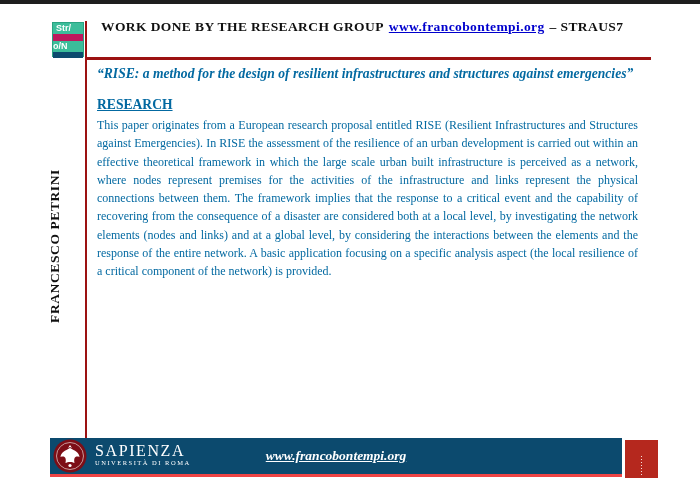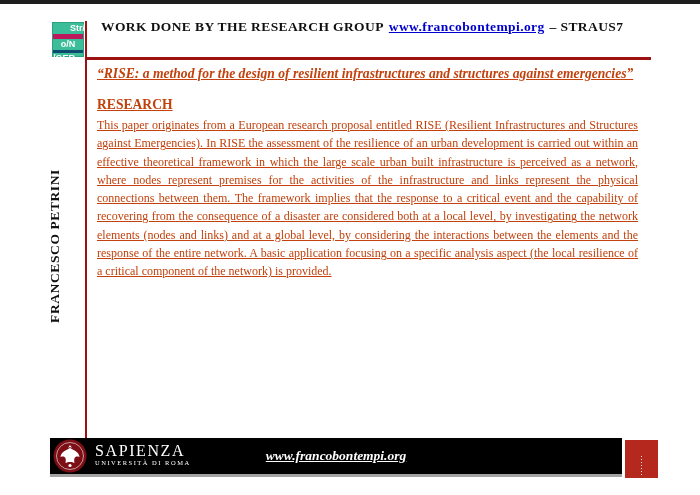--- a/index.html
+++ b/index.html
@@ -8,47 +8,47 @@
   .slide { position:relative; width:700px; height:495px; background:#ffffff; overflow:hidden; }
 
   
   .top-border { position:absolute; left:0; top:0; width:700px; height:4px; background:#1e1e1e; }
 
   
   .logo { position:absolute; left:52px; top:22px; width:32px; height:35px;
           background:#3cbd9a; border:1px solid #29a281; color:#fff;
           font-family:"Liberation Sans", sans-serif; font-weight:bold; font-size:9px; line-height:11px; }
   .logo div { white-space:nowrap; }
-  .logo .l1 { text-align:left; padding-left:17px; border-bottom:5px solid #be185d; }
-  .logo .l2 { text-align:center; border-bottom:3px solid #0c4a6e; }
+  .logo .l1 { text-align:left; padding-left:3px; border-bottom:7px solid #be185d; }
+  .logo .l2 { text-align:left; border-bottom:6px solid #0c4a6e; }
   .logo .l3 { text-align:center; padding-right:12px; }
 
   
   .vline { position:absolute; left:85px; top:21px; width:2px; height:417px; background:#9c1212; }
   .hline { position:absolute; left:85px; top:57px; width:566px; height:3px; background:#9c1212; }
 
   
   .header-text { position:absolute; left:101px; top:19px; width:560px;
                  font-size:13.5px; font-weight:bold; color:#101010; letter-spacing:.4px; white-space:nowrap; }
   .header-link { color:#0000cd; text-decoration:underline; margin:0 5px; }
 
   
   .author { position:absolute; left:55px; top:246px;
             transform:translate(-50%,-50%) rotate(-90deg); white-space:nowrap;
             font-size:13.5px; font-weight:bold; letter-spacing:.6px; color:#101010; }
 
   
-  .content { position:absolute; left:97px; top:64px; width:541px; color:#c2410c;text-decoration:underline; }
+  .content { position:absolute; left:97px; top:64px; width:541px; color:#0369a1; }
   .paper-title { font-size:13.6px; font-weight:bold; font-style:italic; line-height:19px; margin-bottom:12px; }
   .abstract-heading { display:inline-block; font-size:13.6px; font-weight:bold; text-decoration:underline; margin-bottom:3px; }
   .abstract-text { font-size:12px; line-height:18.3px; text-align:justify; }
 
   
   .footer { position:absolute; left:50px; top:438px; width:572px; height:39px;
-            background:#000000; border-bottom:3px solid #a3a3a3; }
+            background:#0c4a6e; border-bottom:3px solid #ef4444; }
   .crest { position:absolute; left:3px; top:1px; width:34px; height:34px; }
   .sapienza-block { position:absolute; left:45px; top:4px; color:#fff; }
   .sapienza-name { font-size:16px; line-height:17px; letter-spacing:1.6px; }
   .sapienza-sub { font-size:6.5px; letter-spacing:1.5px; }
   .footer-link { position:absolute; left:0; right:0; top:10px; text-align:center;
                  color:#fff; font-size:13.5px; font-weight:bold; font-style:italic; text-decoration:underline; }
 
   
   .stamp { position:absolute; left:625px; top:440px; width:33px; height:38px;
            background:#b5281e; padding:16px; }

